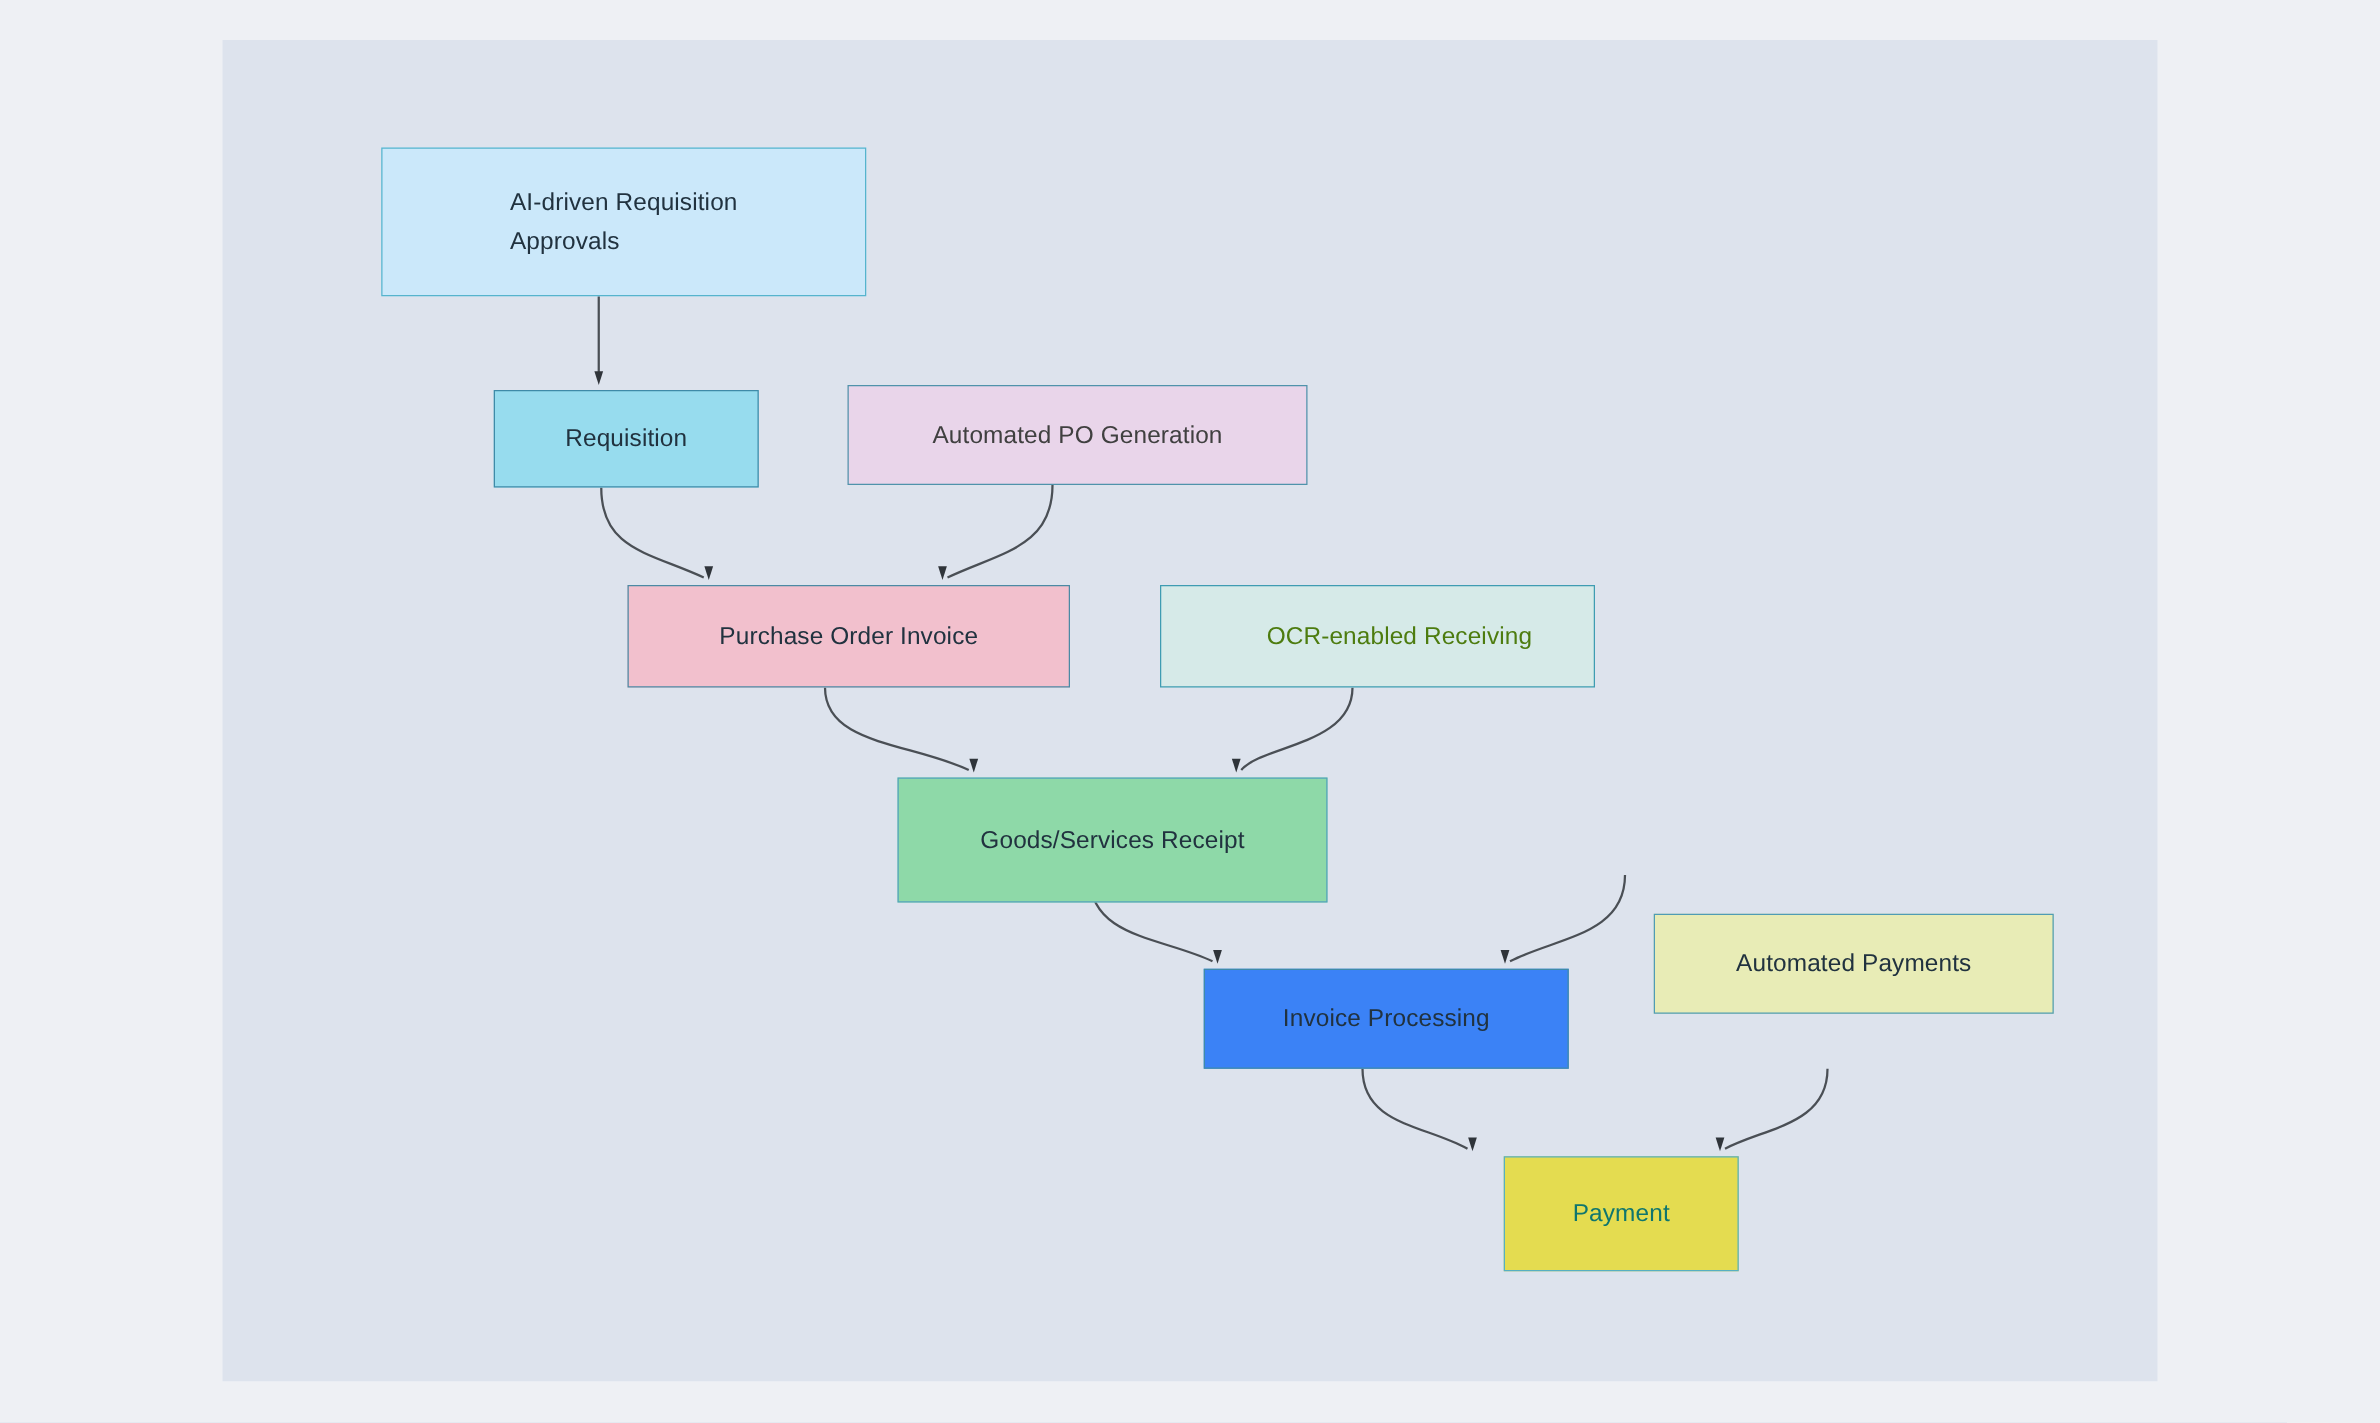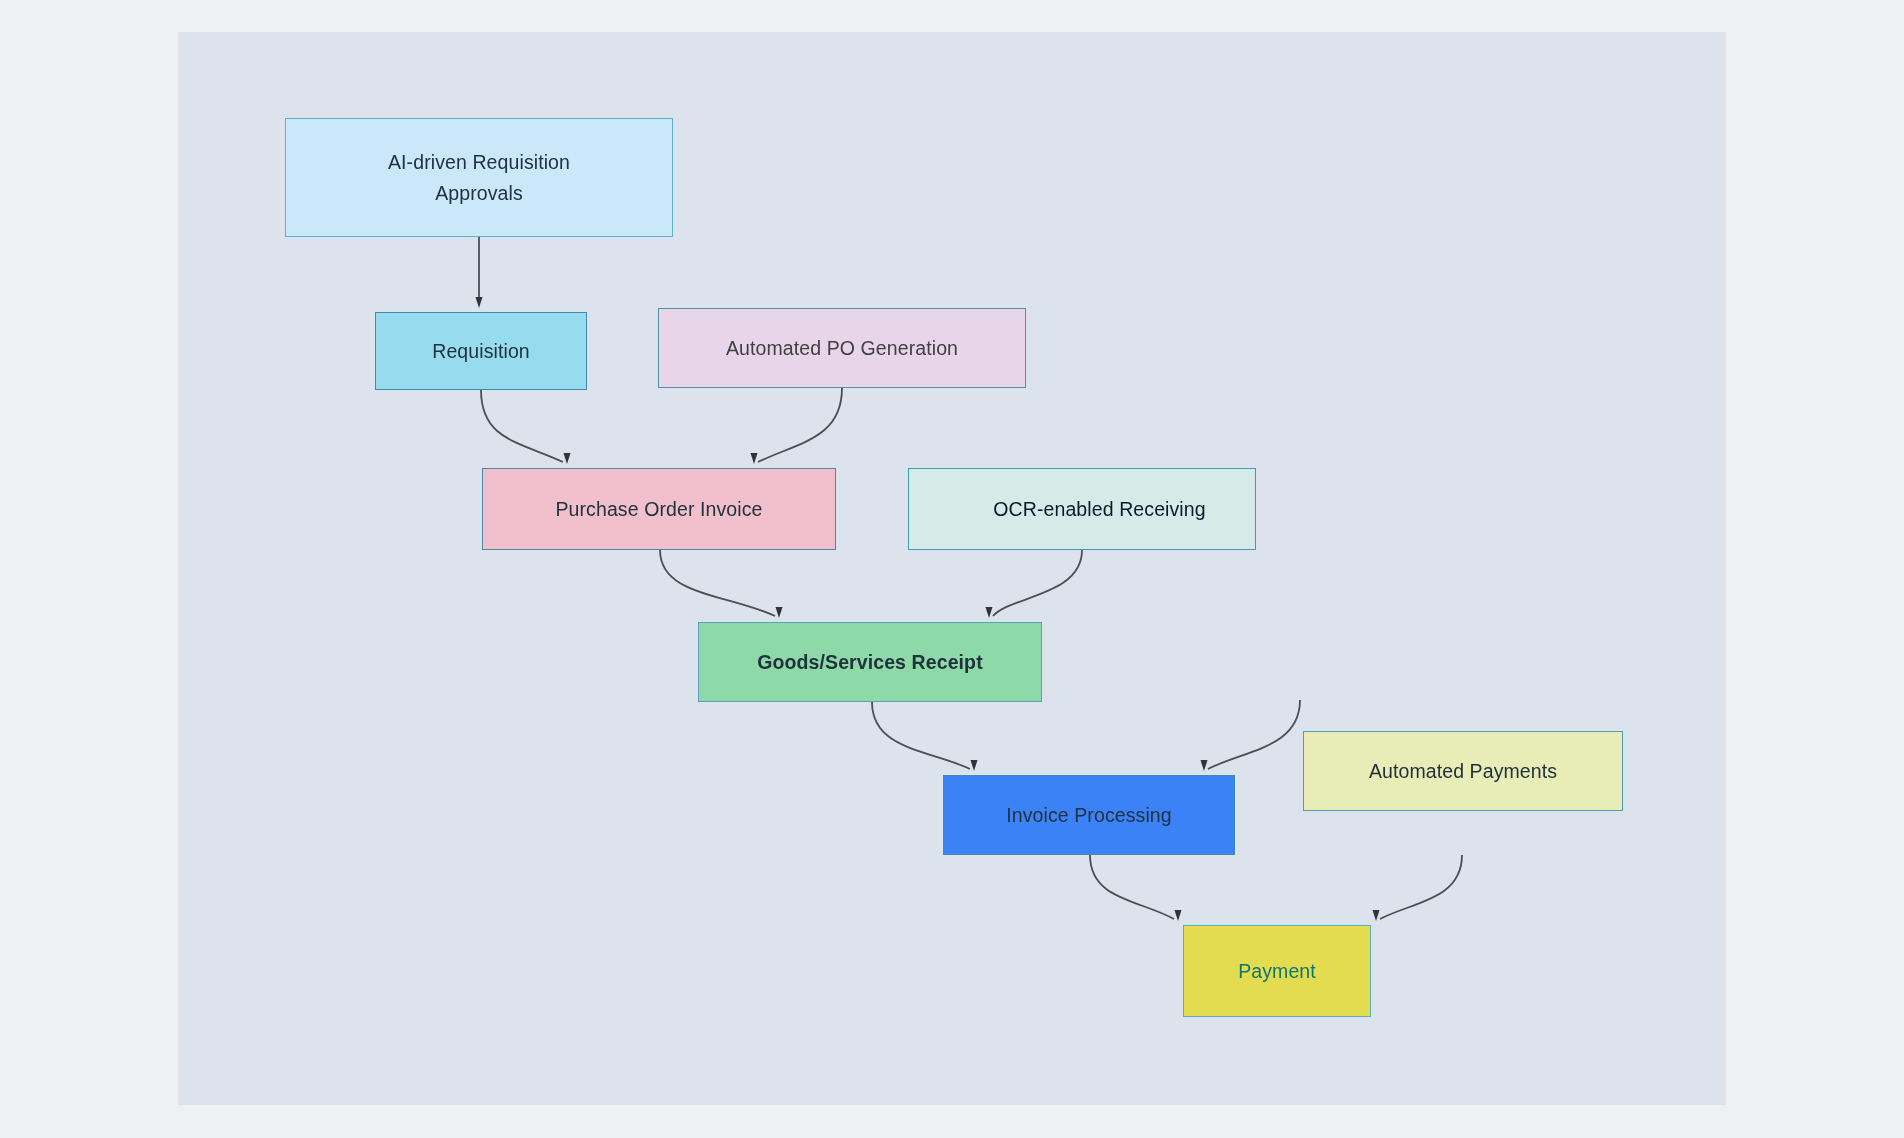--- a/index.html
+++ b/index.html
@@ -34,27 +34,28 @@
     width: 1904px;
     height: 1138px;
   }
   .node {
     position: absolute;
     box-sizing: border-box;
     border: 1.6px solid #3f8ba8;
     display: flex;
     align-items: center;
     justify-content: center;
-    text-align: center;
+    text-align: left;
     font-size: 19.5px;
     line-height: 1.55;
     color: #21323f;
     letter-spacing: 0.1px;
     padding: 2px 8px;
     white-space: pre-line;
+    margin-left: 20px;
   }
   .edges {
     position: absolute;
     left: 0;
     top: 0;
     width: 1904px;
     height: 1138px;
     pointer-events: none;
   }
 </style>
@@ -85,20 +86,20 @@
       <path d="M 1462 855 C 1462 900 1412 902 1380 919" fill="none" stroke="#4a4f55" stroke-width="1.8"></path>
       <polygon points="1372.5,910 1379.5,910 1376,921" fill="#2f343a"></polygon>
     </svg>
 
   <div id="diagram">
       <div class="node" style="left: 285px; top: 118px; width: 388px; height: 119px; background: rgb(203, 232, 250); border-color: rgb(86, 180, 205); color: rgb(33, 50, 63);"><span>AI-driven Requisition
 Approvals</span></div>
       <div class="node" style="left: 375px; top: 312px; width: 212px; height: 78px; background: rgb(151, 220, 238); border-color: rgb(63, 139, 168); color: rgb(33, 50, 63);"><span>Requisition</span></div>
       <div class="node" style="left: 658px; top: 308px; width: 368px; height: 80px; background: rgb(233, 213, 234); border-color: rgb(79, 147, 171); color: #404040;"><span>Automated PO Generation</span></div>
       <div class="node" style="left: 482px; top: 468px; width: 354px; height: 82px; background: rgb(242, 192, 205); border-color: rgb(75, 138, 164); color: rgb(33, 50, 63);"><span>Purchase Order Invoice</span></div>
-      <div class="node" style="left: 908px; top: 468px; width: 348px; height: 82px; background: rgb(214, 234, 232); border-color: rgb(63, 156, 178); color: #0f172a; padding-left: 43px;"><span>OCR-enabled Receiving</span></div>
-      <div class="node" style="left: 698px; top: 622px; width: 344px; height: 80px; background: rgb(142, 217, 168); border-color: rgb(84, 163, 189); color: rgb(33, 50, 63); font-weight: bold;"><span>Goods/Services Receipt</span></div>
+      <div class="node" style="left: 908px; top: 468px; width: 348px; height: 82px; background: rgb(214, 234, 232); border-color: rgb(63, 156, 178); color: #4d7c0f; padding-left: 43px;"><span>OCR-enabled Receiving</span></div>
+      <div class="node" style="left: 698px; top: 622px; width: 344px; height: 100px; background: rgb(142, 217, 168); border-color: rgb(84, 163, 189); color: rgb(33, 50, 63);"><span>Goods/Services Receipt</span></div>
       <div class="node" style="left: 943px; top: 775px; width: 292px; height: 80px; background: #3b82f6; border-color: rgb(63, 139, 168); color: rgb(33, 50, 63);"><span>Invoice Processing</span></div>
       <div class="node" style="left: 1303px; top: 731px; width: 320px; height: 80px; background: rgb(232, 236, 182); border-color: rgb(79, 156, 181); color: rgb(33, 50, 63);"><span>Automated Payments</span></div>
       <div class="node" style="left: 1183px; top: 925px; width: 188px; height: 92px; background: rgb(228, 220, 80); border-color: rgb(87, 176, 194); color: #0f766e;"><span>Payment</span></div>
     </div>
 
 </div>
 
 </body></html>

